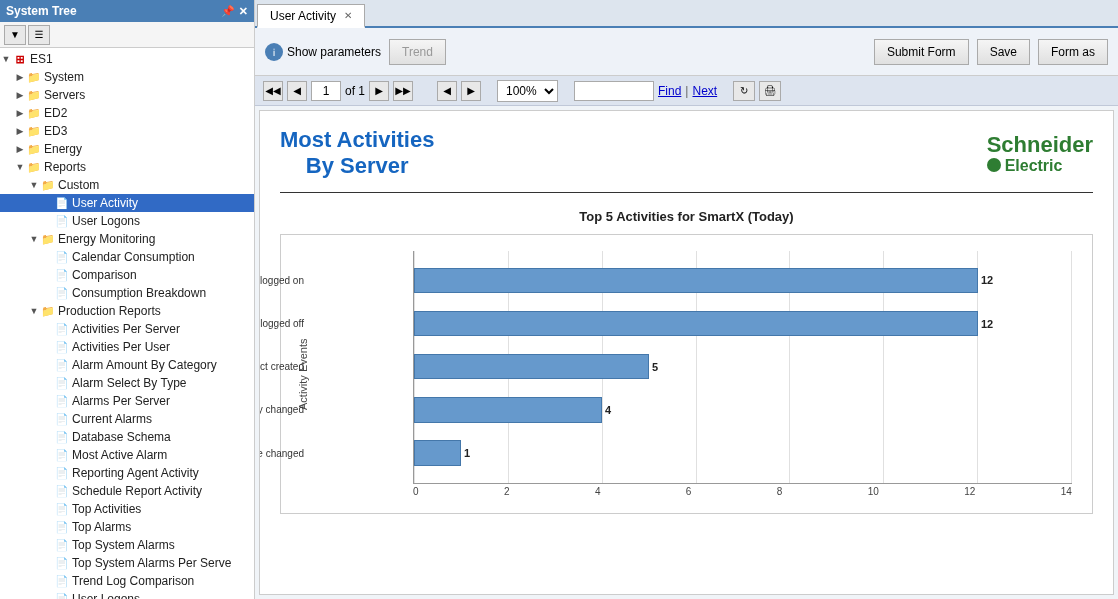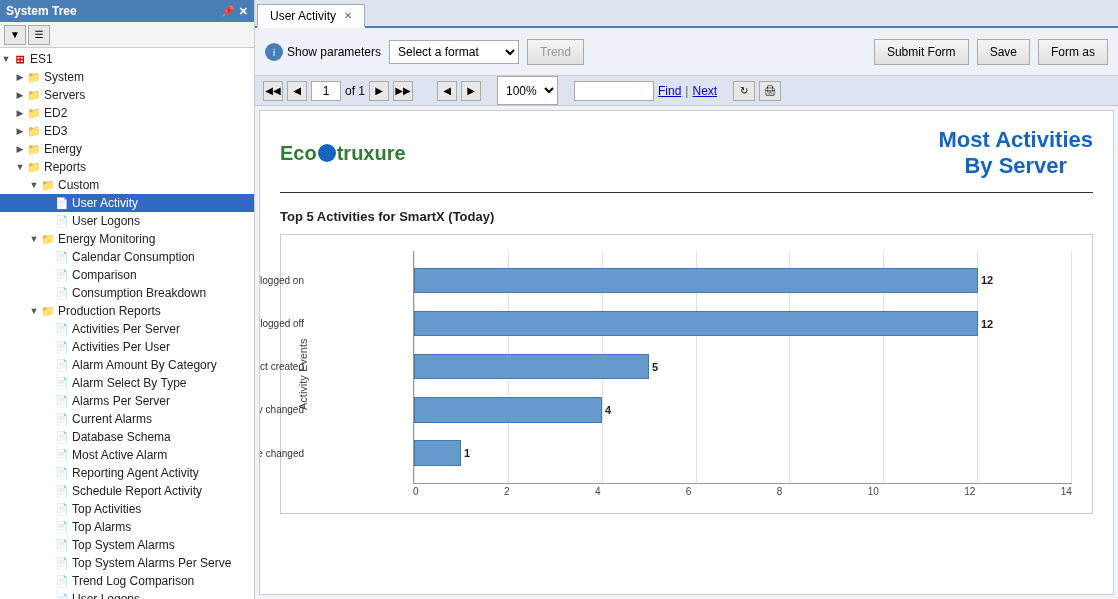--- a/index.html
+++ b/index.html
@@ -197,21 +197,21 @@
     }
     
     .page-input {
       width: 30px; height: 20px;
       border: 1px solid #aaa;
       text-align: center;
       font-size: 12px;
     }
     
     .zoom-select {
-      height: 29px;
+      height: 22px;
       border: 1px solid #aaa;
       font-size: 12px;
       background: white;
       padding: 0 4px;
     }
     
     .find-input {
       height: 20px;
       border: 1px solid #aaa;
       font-size: 12px;
@@ -268,20 +268,21 @@
       font-weight: bold;
       color: #2e7d32;
       line-height: 1.1;
     }
     
     .chart-section-title {
       font-size: 13px;
       font-weight: bold;
       margin-bottom: 10px;
       color: #222;
+      text-align: center;
     }
     
     
     .bar-chart-container {
       border: 1px solid #ccc;
       padding: 16px 20px 16px 16px;
       position: relative;
       height: 280px;
     }
     
@@ -568,27 +569,20 @@
       <span class="tab-close">✕</span>
     </div>
   </div>
 
   <div class="report-toolbar">
     <button class="show-params-btn">
       <span class="show-params-icon">ℹ</span>
       <span>Show parameters</span>
     </button>
 
-    <select class="format-select">
-      <option>Select a format</option>
-      <option>PDF</option>
-      <option>Excel</option>
-      <option>Word</option>
-      <option>CSV</option>
-    </select>
 
     <button class="export-btn">Trend</button>
 
     <div class="toolbar-spacer"></div>
 
     <button class="submit-btn">Submit Form</button>
     <button class="save-btn">Save</button>
     <button class="saveas-btn">Form as</button>
   </div>
 
@@ -616,26 +610,30 @@
     <span style="color:#666;font-size:12px"> | </span>
     <span class="find-link">Next</span>
     <span style="width:8px"></span>
     <button class="nav-btn" style="width:22px">↻</button>
     <button class="nav-btn" style="width:22px">🖨</button>
   </div>
 
   <div class="report-content">
 
     <div class="report-header">
-      <div class="eco-logo">
-        <span style="color:#2e7d32;font-weight:bold;font-size:20px">Eco</span><span style="display:inline-block;width:18px;height:18px;background:#1565c0;border-radius:50%;margin:0 1px;position:relative;top:2px;"></span><span style="color:#2e7d32;font-weight:bold;font-size:20px">truxure</span>
-      </div>
       <div class="report-title">
         <div>Most Activities</div>
         <div>By Server</div>
+      </div>
+      <div class="schneider-logo">
+        <div style="font-size:22px;font-weight:bold;color:#2e7d32">Schneider</div>
+        <div style="font-size:16px;display:flex;align-items:center;gap:2px">
+            <span style="display:inline-block;width:14px;height:14px;background:#2e7d32;border-radius:50%;margin-right:2px"></span>
+            <span style="color:#2e7d32;font-weight:bold">Electric</span>
+          </div>
       </div>
     </div>
 
     <div>
       <div class="chart-section-title">Top 5 Activities for SmartX (Today)</div>
 
       <div class="bar-chart-container">
         <div class="chart-inner">
           <div class="y-axis-label">Activity Events</div>
 

